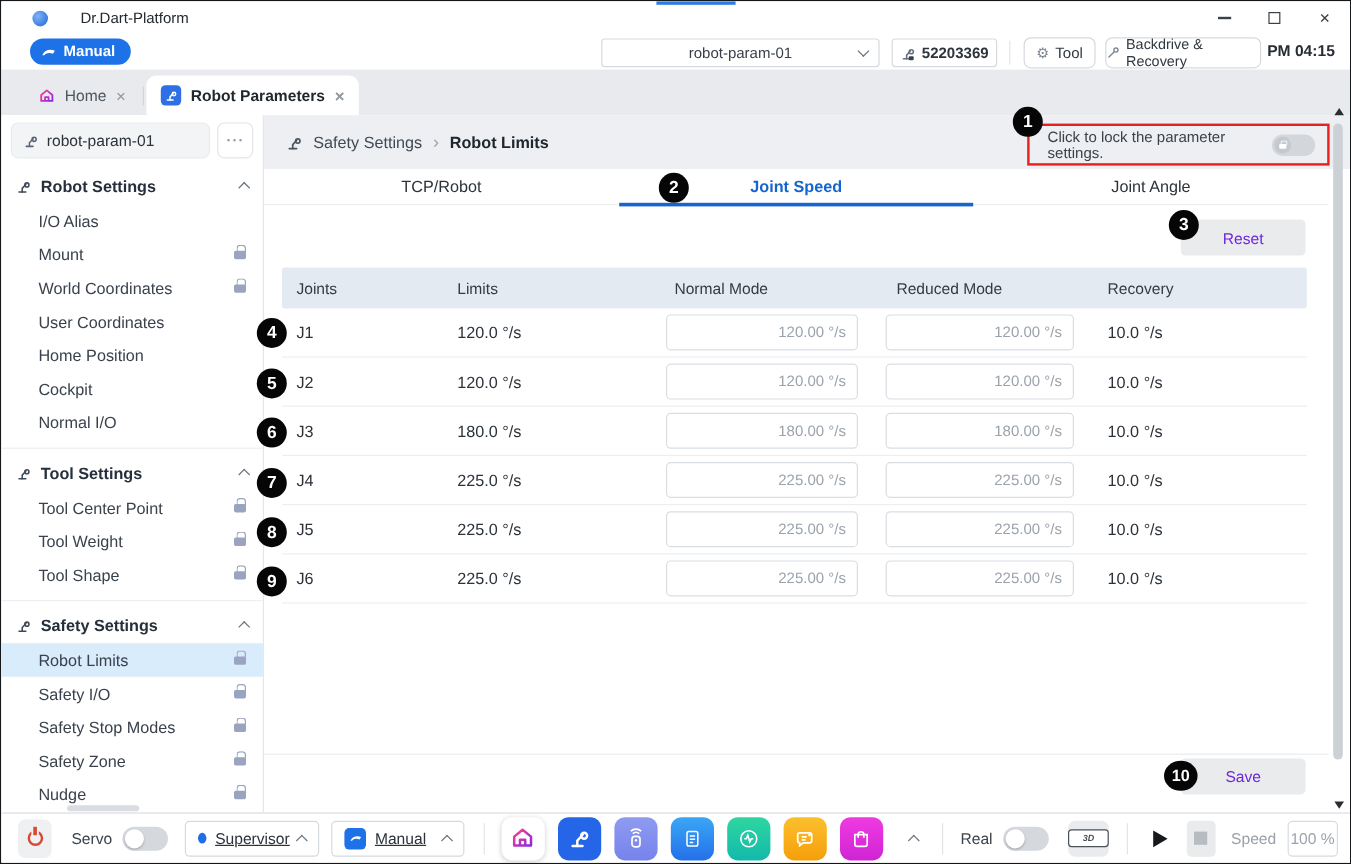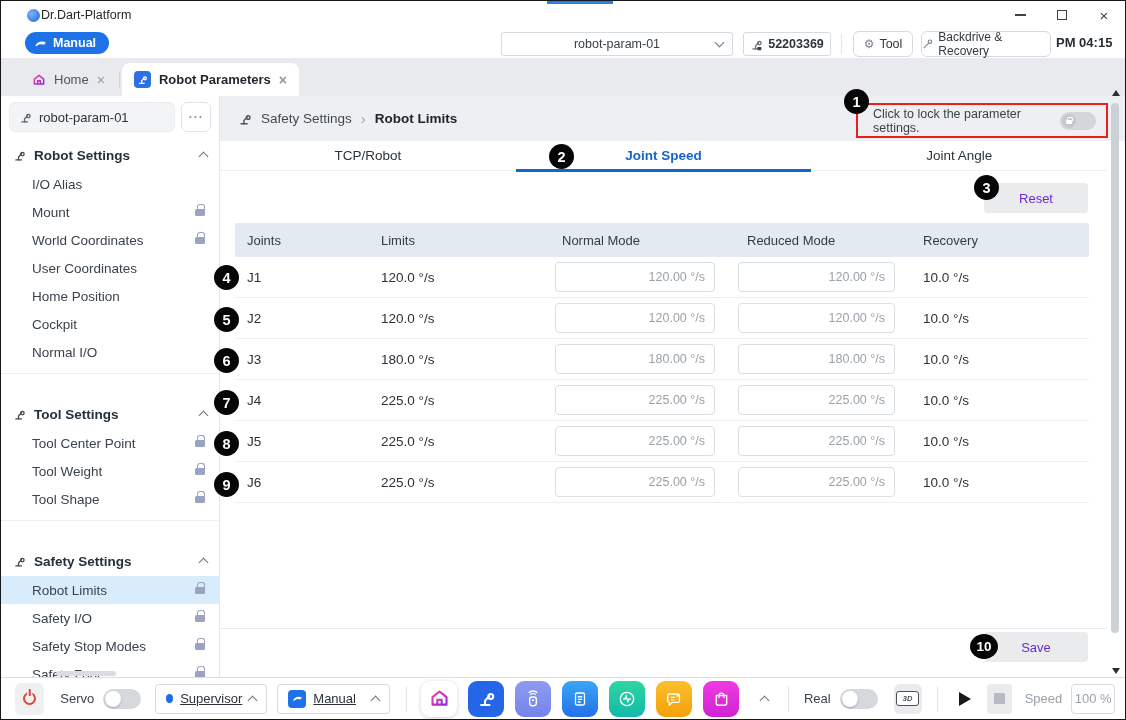--- a/index.html
+++ b/index.html
@@ -4,21 +4,21 @@
 <style>
   * { box-sizing: border-box; margin:0; padding:0; }
   html,body { width:1126px; height:720px; }
   body { font-family:"Liberation Sans",sans-serif; background:#3a3f45; }
   .window { position:relative; width:1126px; height:720px; background:#fff; overflow:hidden; border:1px solid #15181b; }
 
   
   .titlebar { position:absolute; top:0; left:0; right:0; height:28px; background:#fff; display:flex; align-items:center; padding-left:26px; }
   .top-accent { position:absolute; top:0; left:546px; width:66px; height:3px; background:#2b7de1; }
   .app-logo { width:13px; height:13px; border-radius:50%; background:radial-gradient(circle at 35% 35%, #7fb3f7, #1b66d8); }
-  .app-title { margin-left:1px; font-size:12.5px; color:#23282d; }
+  .app-title { margin-left:27px; font-size:12.5px; color:#23282d; }
   .win-controls { position:absolute; right:0; top:0; height:28px; display:flex; }
   .win-btn { width:42px; height:28px; display:flex; align-items:center; justify-content:center; color:#3b4147; font-size:15px; }
   .glyph-min { width:11px; height:1.5px; background:#3b4147; }
   .glyph-max { width:10px; height:10px; border:1.4px solid #3b4147; }
 
   
   .toolbar { position:absolute; top:28px; left:0; right:0; height:29px; background:#fff; }
   .manual-pill { position:absolute; left:24px; top:3px; height:22px; padding:0 13px 0 9px; background:#1d72e8; border-radius:12px; color:#fff; font-size:12.5px; font-weight:700; display:flex; align-items:center; gap:6px; }
   .servo-off { position:absolute; left:135px; top:7px; font-size:13px; color:#2f363d;margin-top:28px; }
   .param-select { position:absolute; left:500px; top:3px; width:232px; height:24px; background:#fff; border:1px solid #d6dadf; border-radius:3px; display:flex; align-items:center; justify-content:center; font-size:12.5px; color:#394049; }
@@ -39,21 +39,21 @@
   .robot-badge { width:17px; height:17px; border-radius:4px; background:#2e6fe6; display:flex; align-items:center; justify-content:center; }
 
   
   .app-body { position:absolute; top:95px; left:0; right:0; bottom:42px; display:flex; }
 
   
   .sidebar { width:219px; background:#fff; border-right:1px solid #e4e7ea; position:relative; flex:none; }
   .sidebar-head { display:flex; gap:6px; padding:6px 8px 8px 8px; }
   .param-box { width:168px; height:30px; background:#f3f4f6; border:1px solid #e9ebee; border-radius:6px; display:flex; align-items:center; gap:7px; padding:0 9px; font-size:13px; color:#2c333b; }
   .more-btn { width:30px; height:30px; border:1px solid #e2e5e9; border-radius:6px; background:#fff; color:#8a929a; display:flex; align-items:center; justify-content:center; font-size:12px; font-weight:700; letter-spacing:1px; }
-  .group { border-bottom:1px solid #edeff2; padding-bottom:7px; margin-bottom:25px; }
+  .group { border-bottom:1px solid #edeff2; padding-bottom:7px; margin-bottom:5px; }
   .group:last-child { border-bottom:none; }
   .group-head { height:30px; display:flex; align-items:center; gap:8px; padding:0 12px; font-weight:700; font-size:13.5px; color:#26303c; }
   .group-head .chev { margin-left:auto; }
   .nav-item { height:28px; display:flex; align-items:center; padding:0 14px 0 31px; font-size:13.5px; color:#39424d; }
   .nav-item.selected { background:#d8ecfb; }
   .lock { position:relative; width:10px; height:7px; background:#9aa3bf; border-radius:1.5px; margin-left:auto; flex:none; }
   .lock::before { content:""; position:absolute; left:2px; top:-4.5px; width:6px; height:5px; border:1.6px solid #9aa3bf; border-bottom:none; border-radius:3px 3px 0 0; }
   .sidebar-hscroll { position:absolute; bottom:1px; left:55px; width:60px; height:5px; background:#d9dce0; border-radius:3px; }
 
   
@@ -114,21 +114,21 @@
   .app-robot { background:#2566e8; }
   .app-pendant { background:linear-gradient(180deg,#8f9bf0,#7583ec); }
   .app-doc { background:linear-gradient(180deg,#3aa7f5,#2470ea); }
   .app-pulse { background:linear-gradient(180deg,#2fd6a0,#12b9ab); }
   .app-chat { background:linear-gradient(180deg,#fbc02d,#f59f0a); }
   .app-store { background:linear-gradient(180deg,#ef3ae2,#cf24d4); }
   .chev { width:7px; height:7px; border-left:1.6px solid #6a7380; border-top:1.6px solid #6a7380; flex:none; }
   .chev.up { transform:rotate(45deg); margin-top:3px; }
   .chev.down { transform:rotate(-135deg); margin-bottom:3px; }
   .view3d-btn { width:36px; height:30px; background:#e9ebee; border-radius:6px; display:flex; align-items:center; justify-content:center; }
-  .view3d-glyph { width:23px; height:15px; border:1.4px solid #4a5158; border-radius:3px; font-size:7.5px; font-weight:700; color:#4a5158; display:flex; align-items:center; justify-content:center; background:#fff;font-style:italic; }
+  .view3d-glyph { width:34px; height:15px; border:1.4px solid #4a5158; border-radius:3px; font-size:7.5px; font-weight:700; color:#4a5158; display:flex; align-items:center; justify-content:center; background:#fff;font-style:italic; }
   .play-btn { width:32px; height:30px; display:flex; align-items:center; justify-content:center; background:#fff; border:none; }
   .play-glyph { width:0; height:0; border-left:12px solid #17191c; border-top:7px solid transparent; border-bottom:7px solid transparent; }
   .stop-btn { width:32px; height:30px; background:#e9ebec; border-radius:4px; display:flex; align-items:center; justify-content:center; border:none; }
   .stop-glyph { width:11px; height:11px; background:#b6bcc2; }
   .speed-label { font-size:13px; color:#9aa1a9; }
   .speed-box { width:56px; height:30px; border:1px solid #d8dce0; border-radius:4px; display:flex; align-items:center; justify-content:center; font-size:13px; color:#9ba3ab; background:#fff; }
 
   
   .badge { position:absolute; z-index:60; width:25px; height:25px; background:#060606; border-radius:50%; color:#fff; display:flex; align-items:center; justify-content:center; font-size:14.5px; font-weight:700; text-shadow:0 0 2px #000; }
   .badge.wide { width:28px; font-size:13.5px; }

